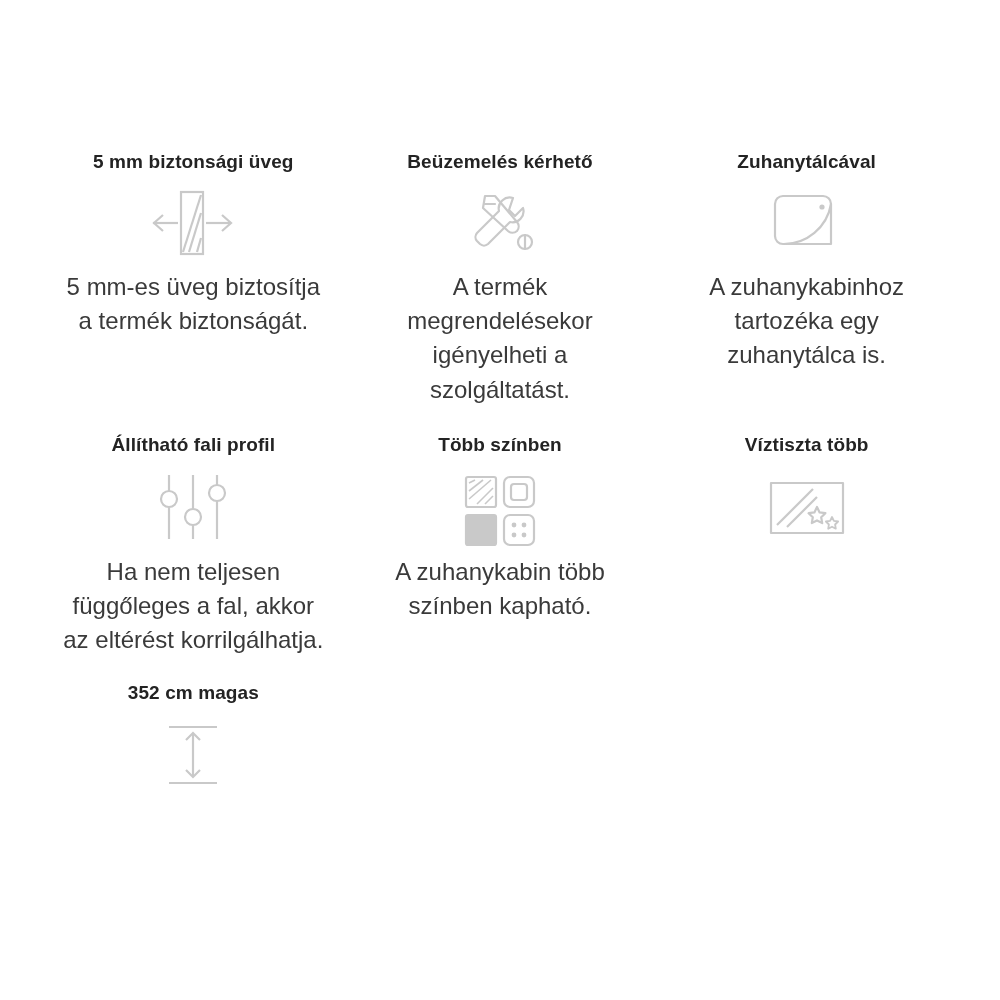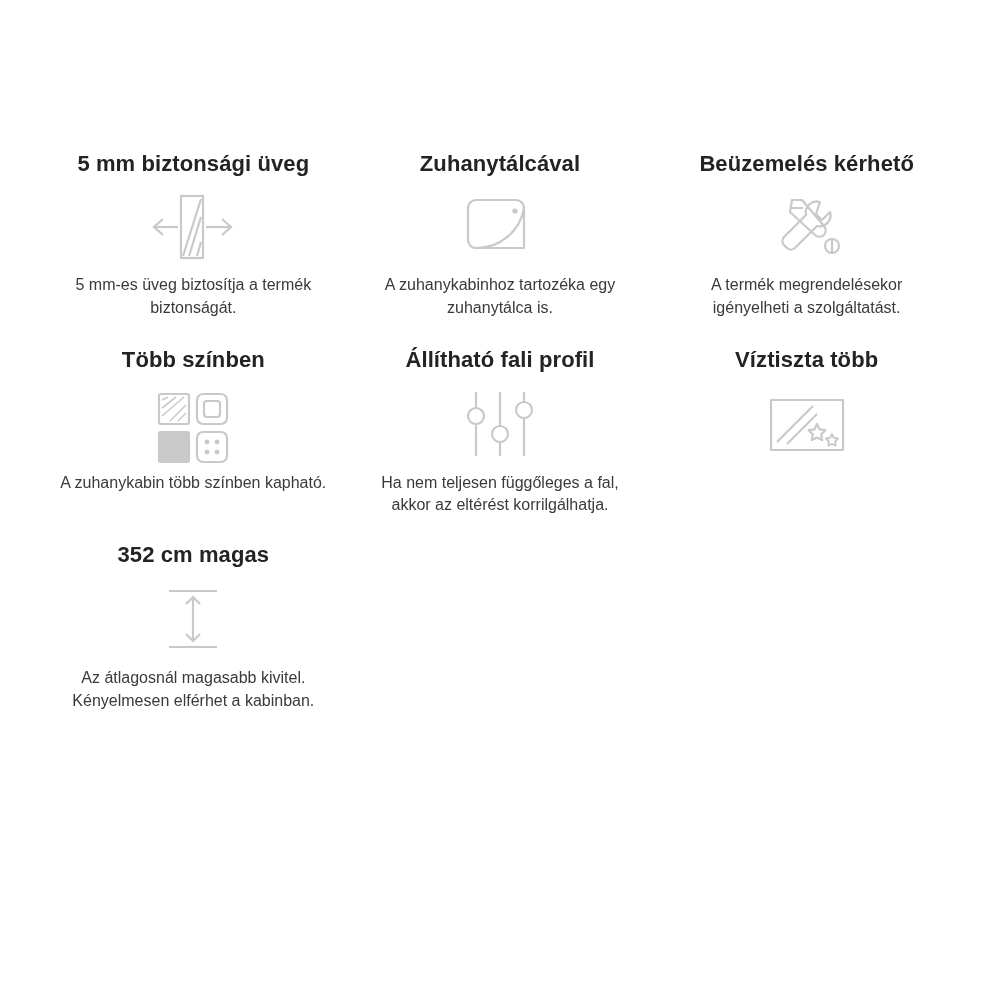--- a/index.html
+++ b/index.html
@@ -32,39 +32,39 @@
 
   .feature {
     display: flex;
     flex-direction: column;
     align-items: center;
     text-align: center;
     padding: 0 18px;
   }
 
   .feature-title {
-    font-size: 22px;
+    font-size: 19px;
     font-weight: bold;
     line-height: 1.28;
     color: #232323;
     letter-spacing: 0.1px;
     margin: 0 0 6px 0;
     max-width: 300px;
   }
 
   .feature-icon {
     height: 86px;
     display: flex;
     align-items: center;
     justify-content: center;
     margin: 2px 0 4px 0;
   }
 
   .feature-desc {
-    font-size: 16px;
+    font-size: 24px;
     line-height: 1.42;
     color: #3a3a3a;
     margin: 0;
     max-width: 300px;
   }
 
   
   .row-1 .feature-title { margin-bottom: 4px; }
   .row-2 { margin-top: 26px; }
   .row-3 { margin-top: 24px; }
@@ -92,51 +92,66 @@
           <line x1="8" y1="37" x2="33" y2="37"></line>
           <polyline points="18,29 9,37 18,45" fill="none"></polyline>
           <line x1="61" y1="37" x2="86" y2="37"></line>
           <polyline points="77,29 86,37 77,45" fill="none"></polyline>
         </svg>
       </div>
       <p class="feature-desc">5 mm-es üveg biztosítja a termék biztonságát.</p>
     </div>
 
     <div class="feature">
+      <p class="feature-title">Beüzemelés kérhető</p>
+      <div class="feature-icon">
+        <svg width="90" height="78" viewBox="0 0 90 78" fill="none" stroke="#c9c9c9" stroke-width="2.2" stroke-linejoin="round" stroke-linecap="round">
+
+          <path d="M58 14 a11 11 0 0 0 -14 13 L22 49 a6 6 0 0 0 0 8 l3 3 a6 6 0 0 0 8 0 l22 -22 a11 11 0 0 0 13 -14 l-8 8 -6 -6 z"></path>
+
+          <path d="M30 12 l10 0 l22 26 a7 7 0 0 1 0 9 a7 7 0 0 1 -9 0 l-25 -23 z"></path>
+          <line x1="30" y1="20" x2="40" y2="20"></line>
+
+          <circle cx="70" cy="58" r="7"></circle>
+          <line x1="70" y1="51" x2="70" y2="65"></line>
+        </svg>
+      </div>
+      <p class="feature-desc">A termék megrendelésekor igényelheti a szolgáltatást.</p>
+    </div>
+
+    <div class="feature">
       <p class="feature-title">Zuhanytálcával</p>
       <div class="feature-icon">
         <svg width="80" height="74" viewBox="0 0 80 74" fill="none" stroke="#c9c9c9" stroke-width="2.2" stroke-linejoin="round">
           <path d="M16 10 h40 a8 8 0 0 1 8 8 v40 h-48 a8 8 0 0 1 -8 -8 v-32 a8 8 0 0 1 8 -8 z"></path>
           <path d="M16 58 a48 48 0 0 0 48 -40"></path>
           <circle cx="55" cy="21" r="2.6" fill="#c9c9c9" stroke="none"></circle>
         </svg>
       </div>
       <p class="feature-desc">A zuhanykabinhoz tartozéka egy zuhanytálca is.</p>
     </div>
 
-    <div class="feature">
-      <p class="feature-title">Beüzemelés kérhető</p>
-      <div class="feature-icon">
-        <svg width="90" height="78" viewBox="0 0 90 78" fill="none" stroke="#c9c9c9" stroke-width="2.2" stroke-linejoin="round" stroke-linecap="round">
-
-          <path d="M58 14 a11 11 0 0 0 -14 13 L22 49 a6 6 0 0 0 0 8 l3 3 a6 6 0 0 0 8 0 l22 -22 a11 11 0 0 0 13 -14 l-8 8 -6 -6 z"></path>
-
-          <path d="M30 12 l10 0 l22 26 a7 7 0 0 1 0 9 a7 7 0 0 1 -9 0 l-25 -23 z"></path>
-          <line x1="30" y1="20" x2="40" y2="20"></line>
-
-          <circle cx="70" cy="58" r="7"></circle>
-          <line x1="70" y1="51" x2="70" y2="65"></line>
-        </svg>
-      </div>
-      <p class="feature-desc">A termék megrendelésekor igényelheti a szolgáltatást.</p>
-    </div>
-
   </div>
 
   <div class="grid row-2">
+
+    <div class="feature">
+      <p class="feature-title">Állítható fali profil</p>
+      <div class="feature-icon">
+        <svg width="92" height="78" viewBox="0 0 92 78" fill="none" stroke="#c9c9c9" stroke-width="2.2">
+          <line x1="22" y1="6" x2="22" y2="70"></line>
+          <line x1="46" y1="6" x2="46" y2="70"></line>
+          <line x1="70" y1="6" x2="70" y2="70"></line>
+          <circle cx="22" cy="30" r="8" fill="#ffffff"></circle>
+          <circle cx="46" cy="48" r="8" fill="#ffffff"></circle>
+          <circle cx="70" cy="24" r="8" fill="#ffffff"></circle>
+        </svg>
+      </div>
+      <p class="feature-desc">Ha nem teljesen függőleges a fal, akkor az eltérést korrilgálhatja.</p>
+    </div>
 
     <div class="feature">
       <p class="feature-title">Több színben</p>
       <div class="feature-icon">
         <svg width="84" height="78" viewBox="0 0 84 78" fill="none" stroke="#c9c9c9" stroke-width="2.2">
 
           <rect x="8" y="8" width="30" height="30" rx="2"></rect>
           <g stroke-width="1.6">
             <line x1="11" y1="30" x2="33" y2="11"></line>
             <line x1="11" y1="22" x2="25" y2="11"></line>
@@ -156,35 +171,20 @@
             <circle cx="66" cy="56" r="2.4"></circle>
             <circle cx="56" cy="66" r="2.4"></circle>
             <circle cx="66" cy="66" r="2.4"></circle>
           </g>
         </svg>
       </div>
       <p class="feature-desc">A zuhanykabin több színben kapható.</p>
     </div>
 
     <div class="feature">
-      <p class="feature-title">Állítható fali profil</p>
-      <div class="feature-icon">
-        <svg width="92" height="78" viewBox="0 0 92 78" fill="none" stroke="#c9c9c9" stroke-width="2.2">
-          <line x1="22" y1="6" x2="22" y2="70"></line>
-          <line x1="46" y1="6" x2="46" y2="70"></line>
-          <line x1="70" y1="6" x2="70" y2="70"></line>
-          <circle cx="22" cy="30" r="8" fill="#ffffff"></circle>
-          <circle cx="46" cy="48" r="8" fill="#ffffff"></circle>
-          <circle cx="70" cy="24" r="8" fill="#ffffff"></circle>
-        </svg>
-      </div>
-      <p class="feature-desc">Ha nem teljesen függőleges a fal, akkor az eltérést korrilgálhatja.</p>
-    </div>
-
-    <div class="feature">
       <p class="feature-title">Víztiszta több</p>
       <div class="feature-icon">
         <svg width="92" height="70" viewBox="0 0 92 70" fill="none" stroke="#c9c9c9" stroke-width="2.2" stroke-linejoin="round">
           <rect x="10" y="10" width="72" height="50"></rect>
           <line x1="16" y1="52" x2="52" y2="16"></line>
           <line x1="26" y1="54" x2="56" y2="24"></line>
           <path d="M56 34 l2.6 5.4 l5.8 0.8 l-4.2 4.1 l1 5.8 l-5.2 -2.7 l-5.2 2.7 l1 -5.8 l-4.2 -4.1 l5.8 -0.8 z"></path>
           <path d="M71 44 l1.9 3.9 l4.2 0.6 l-3 3 l0.7 4.2 l-3.8 -2 l-3.8 2 l0.7 -4.2 l-3 -3 l4.2 -0.6 z" stroke-width="1.8"></path>
         </svg>
       </div>
@@ -199,20 +199,19 @@
       <p class="feature-title">352 cm magas</p>
       <div class="feature-icon">
         <svg width="80" height="74" viewBox="0 0 80 74" fill="none" stroke="#c9c9c9" stroke-width="2.2">
           <line x1="16" y1="8" x2="64" y2="8"></line>
           <line x1="16" y1="64" x2="64" y2="64"></line>
           <line x1="40" y1="14" x2="40" y2="58"></line>
           <polyline points="33,21 40,14 47,21" fill="none"></polyline>
           <polyline points="33,51 40,58 47,51" fill="none"></polyline>
         </svg>
       </div>
-      <p class="feature-desc">Az átlagosnál magasabb kivitel. Kényelmesen elférhet a kabinban.</p>
     </div>
 
     <div class="empty-cell"></div>
 
   </div>
 
 </div>
 
 </body></html>

